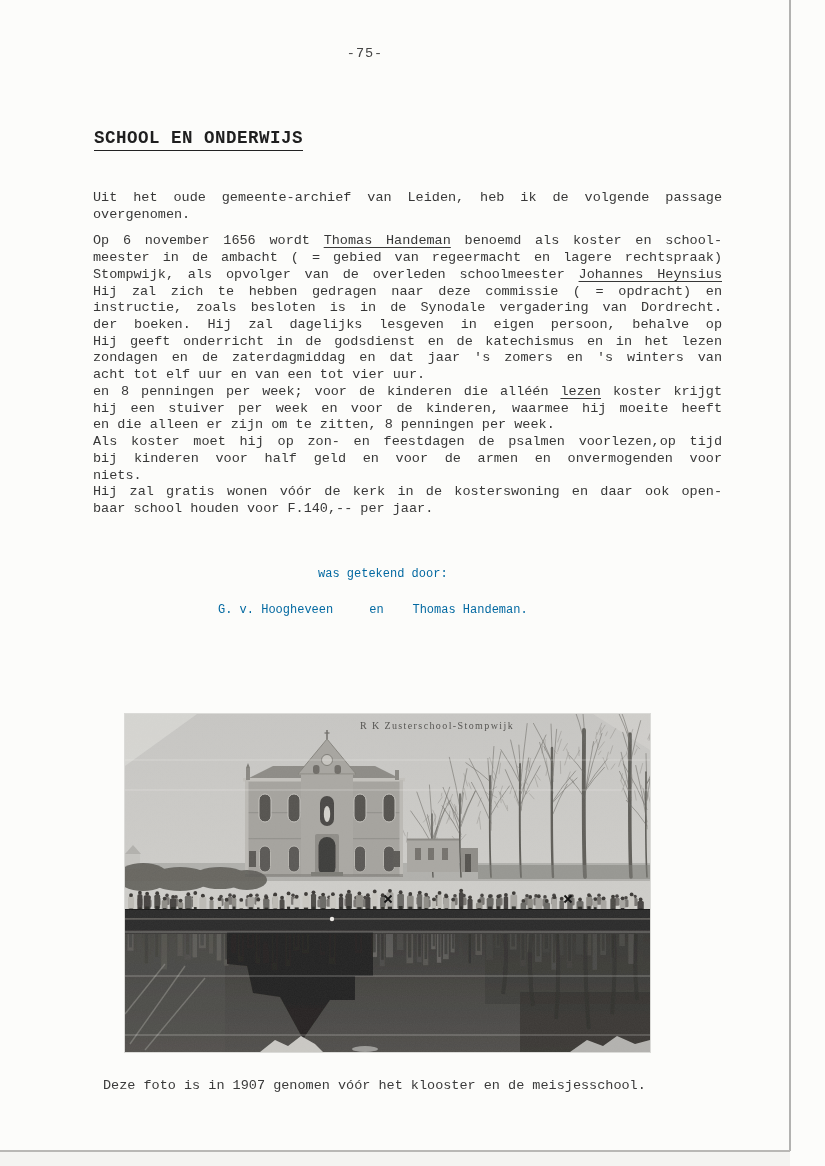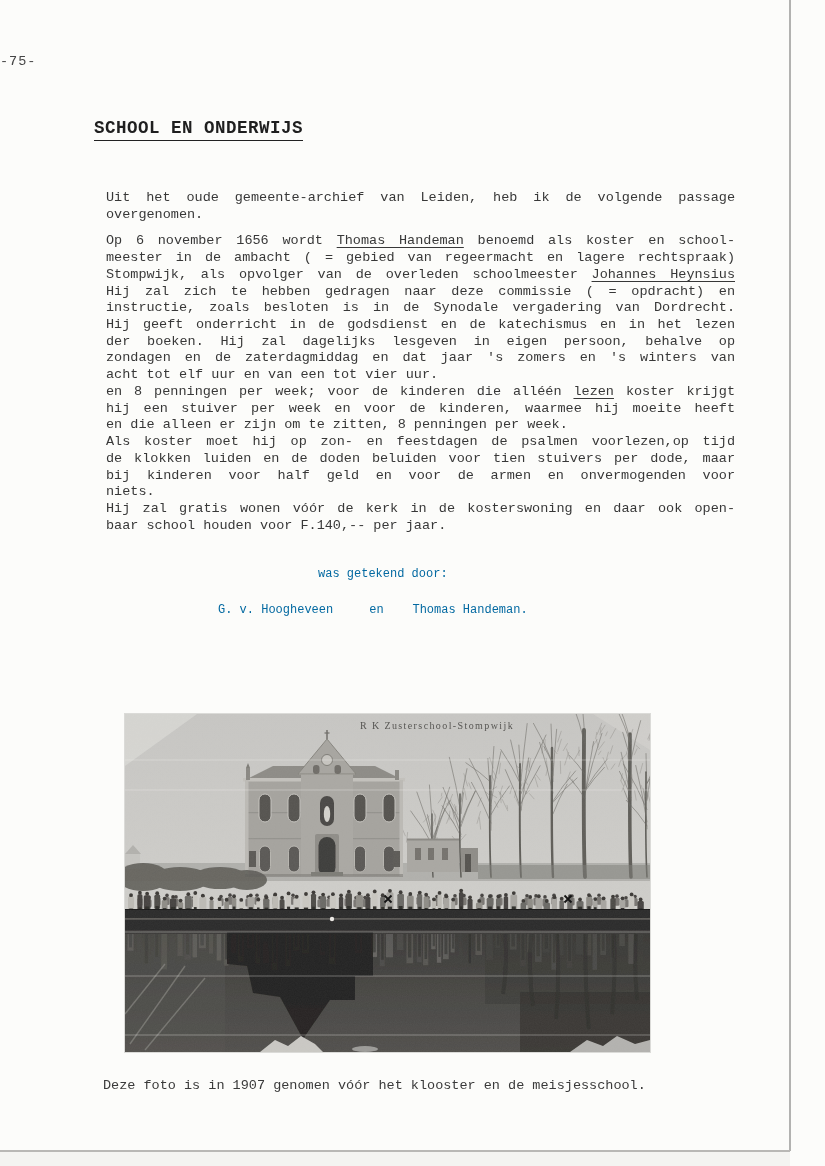--- a/index.html
+++ b/index.html
@@ -2,26 +2,26 @@
 <html><head>
 <meta charset="utf-8">
 <style>
   html,body{margin:0;padding:0;background:#e8e8e6;}
   .page{
     position:relative;width:825px;height:1166px;margin:0 auto;
     background:#fcfcfa;overflow:hidden;
     font-family:"Liberation Mono","DejaVu Sans Mono",monospace;
     color:#3a3a3a;
   }
-  .pagenum{position:absolute;top:54px;left:0;width:730px;text-align:left;
+  .pagenum{position:absolute;top:46px;left:0;width:730px;text-align:center;
     font-size:13.5px;letter-spacing:1px;color:#454545;}
-  .heading{position:absolute;top:118px;left:94px;margin:0;
+  .heading{position:absolute;top:128px;left:94px;margin:0;
     font-size:17.5px;font-weight:700;letter-spacing:.5px;color:#1f1f1f;
     border-bottom:1.8px solid #222;padding-bottom:2px;display:inline-block;}
-  .article{position:absolute;top:190px;left:106px;width:629px;
+  .article{position:absolute;top:190px;left:93px;width:629px;
     font-size:13.5px;line-height:16.72px;color:#383838;}
   .para{margin:0 0 10px 0;}
   .para:last-child{margin-bottom:0;}
   .tline{min-height:16.72px;}
   .just{text-align:justify;text-align-last:justify;text-justify:inter-word;}
   .ul{text-decoration:underline;text-underline-offset:3px;text-decoration-thickness:1.2px;}
   .pre{white-space:pre;}
   .sig{position:absolute;font-size:12px;color:#0369a1;}
   .sig1{top:567px;left:318px;}
   .sig2{top:603px;left:218px;}
@@ -46,29 +46,28 @@
       <div class="para">
         <div class="tline just"><span>Uit het oude gemeente-archief van Leiden, heb ik de volgende passage</span></div>
         <div class="tline"><span>overgenomen.</span></div>
       </div>
       <div class="para">
         <div class="tline just"><span>Op 6 november 1656 wordt </span><span class="ul">Thomas Handeman</span><span> benoemd als koster en school-</span></div>
         <div class="tline just"><span>meester in de ambacht ( = gebied van regeermacht en lagere rechtspraak)</span></div>
         <div class="tline just"><span>Stompwijk, als opvolger van de overleden schoolmeester </span><span class="ul">Johannes Heynsius</span></div>
         <div class="tline just"><span>Hij zal zich te hebben gedragen naar deze commissie ( = opdracht) en</span></div>
         <div class="tline just"><span>instructie, zoals besloten is in de Synodale vergadering van Dordrecht.</span></div>
+        <div class="tline just"><span>der boeken. Hij zal dagelijks lesgeven in eigen persoon, behalve op</span></div>
         <div class="tline just"><span>Hij geeft onderricht in de godsdienst en de katechismus en in het lezen</span></div>
-        <div class="tline just"><span>der boeken. Hij zal dagelijks lesgeven in eigen persoon, behalve op</span></div>
         <div class="tline just"><span>zondagen en de zaterdagmiddag en dat jaar 's zomers en 's winters van</span></div>
         <div class="tline"><span>acht tot elf uur en van een tot vier uur.</span></div>
         <div class="tline just"><span>en 8 penningen per week; voor de kinderen die alléén </span><span class="ul">lezen</span><span> koster krijgt</span></div>
         <div class="tline just"><span>hij een stuiver per week en voor de kinderen, waarmee hij moeite heeft</span></div>
         <div class="tline"><span>en die alleen er zijn om te zitten, 8 penningen per week.</span></div>
         <div class="tline just"><span>Als koster moet hij op zon- en feestdagen de psalmen voorlezen,op tijd</span></div>
-        <div class="tline just"><span>de klokken luiden en de doden beluiden voor tien stuivers per dode, maar</span></div>
         <div class="tline just"><span>bij kinderen voor half geld en voor de armen en onvermogenden voor</span></div>
         <div class="tline"><span>niets.</span></div>
         <div class="tline just"><span>Hij zal gratis wonen vóór de kerk in de kosterswoning en daar ook open-</span></div>
         <div class="tline"><span>baar school houden voor F.140,-- per jaar.</span></div>
       </div>
     </div>
 
   <div class="sig sig1 pre">was getekend door:</div>
   <div class="sig sig2 pre">G. v. Hoogheveen     en    Thomas Handeman.</div>
 

